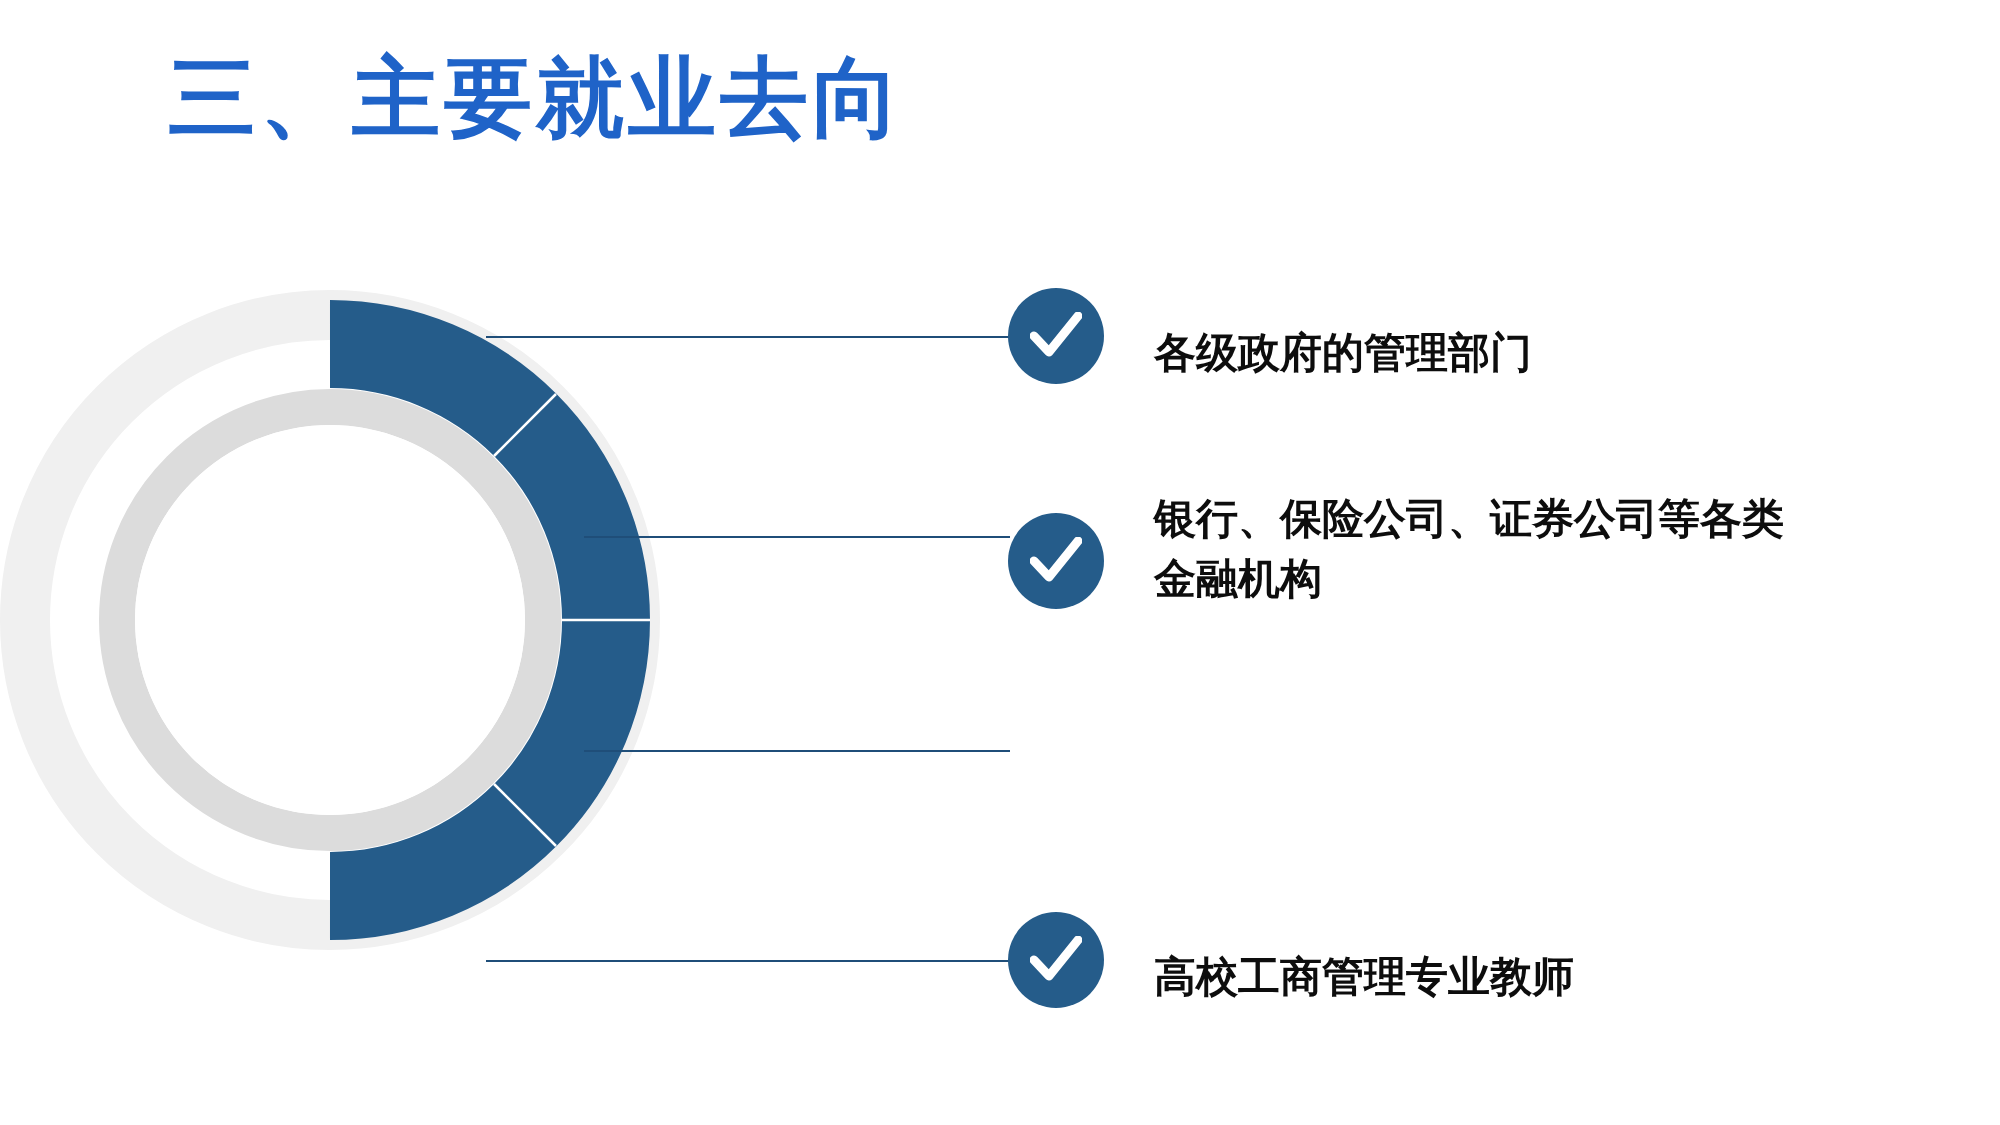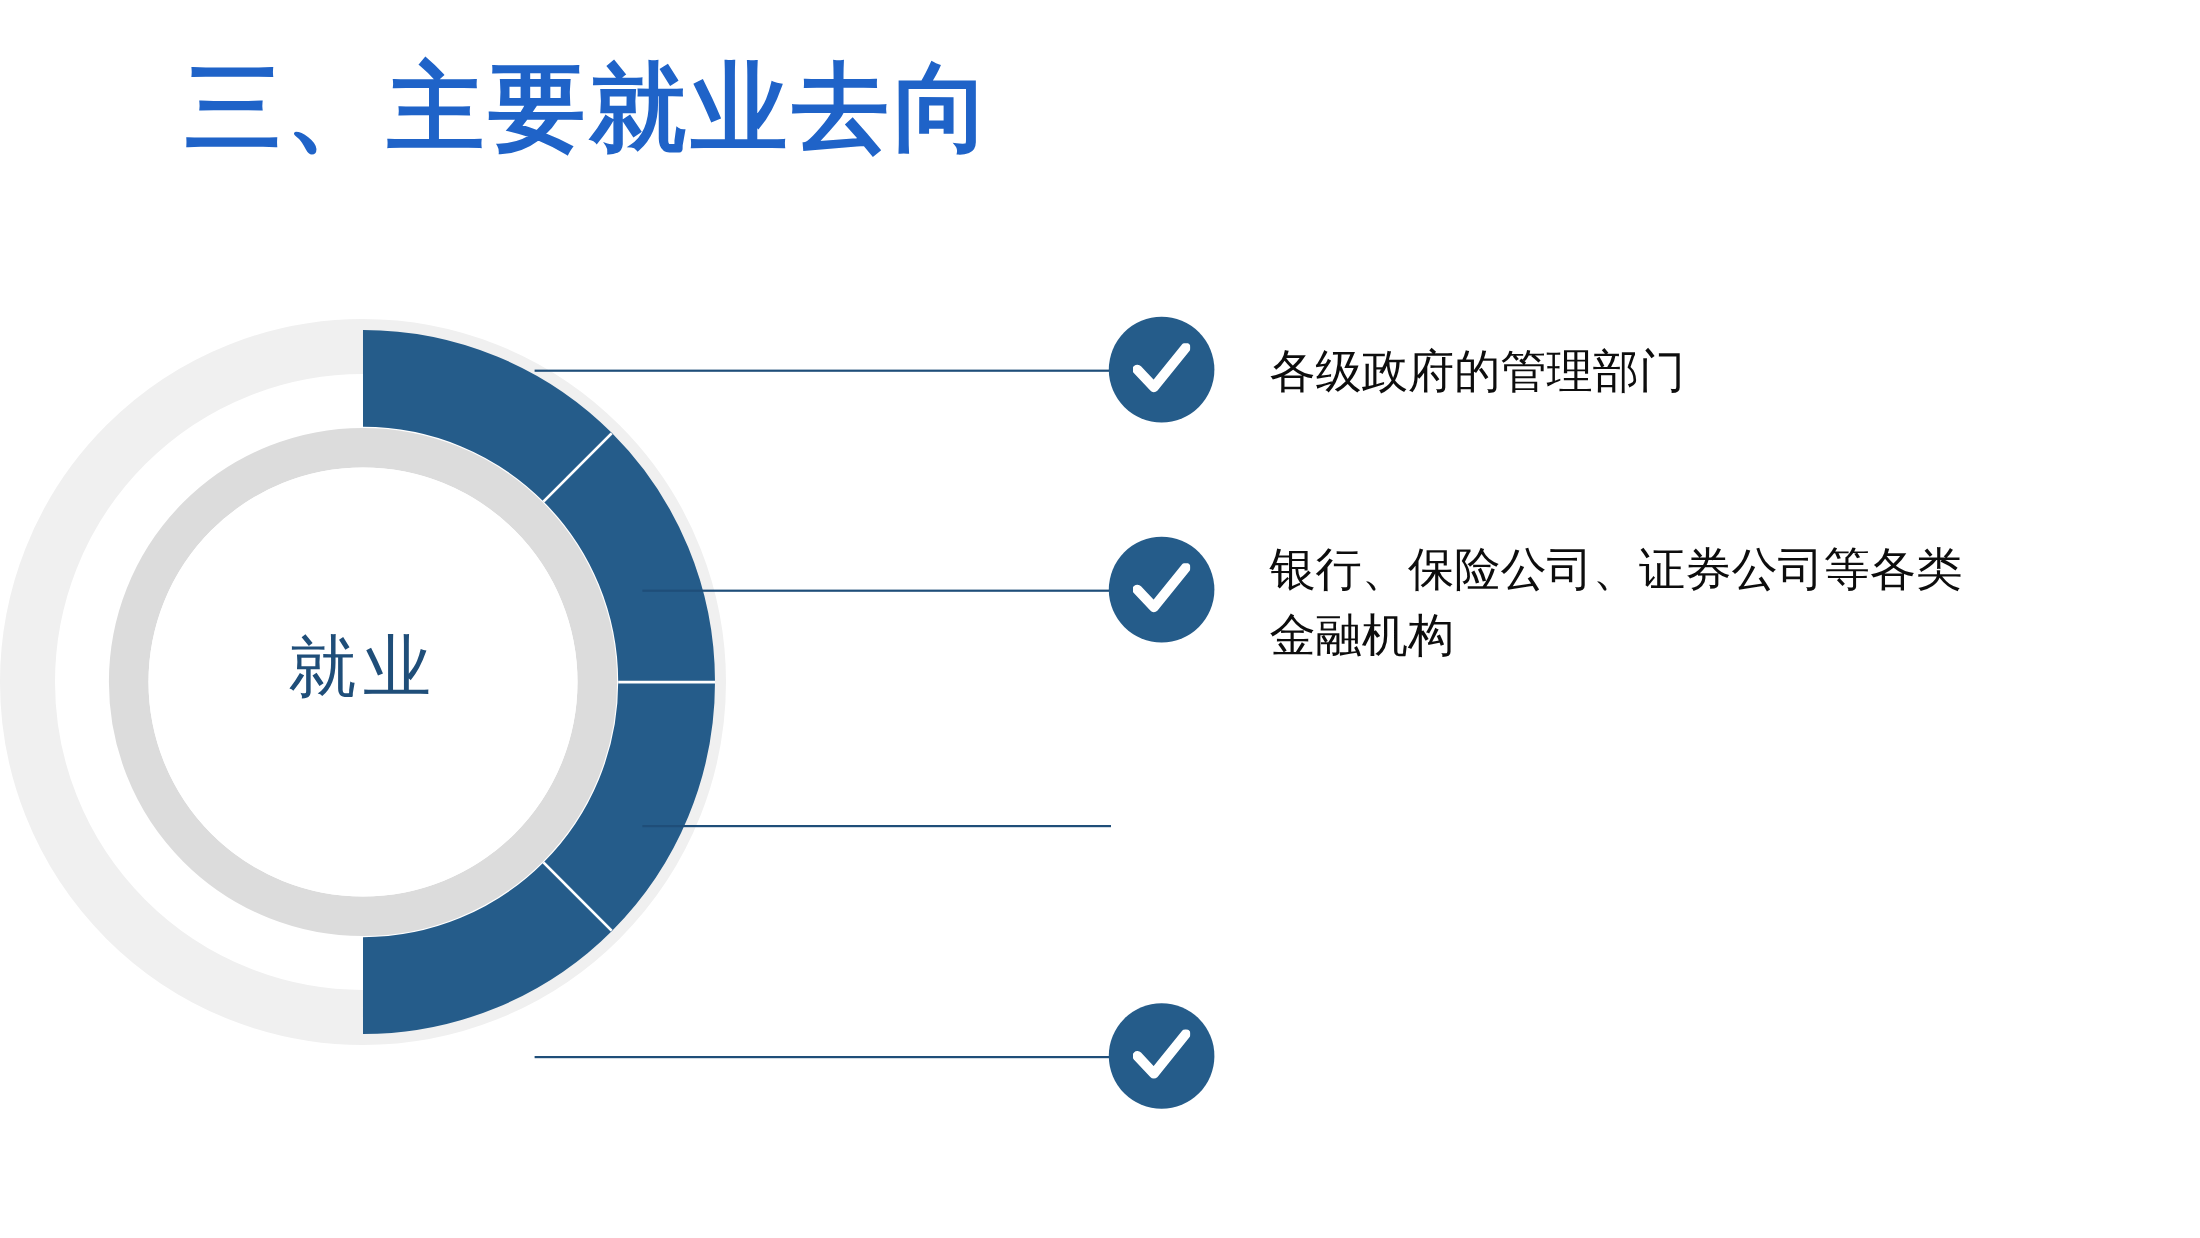--- a/index.html
+++ b/index.html
@@ -68,21 +68,22 @@
   .connector {
     position: absolute;
     height: 0;
     border-top: 2px solid #1f4e79;
   }
 
   
   .bullet-row {
     position: absolute;
     display: flex;
-    align-items: flex-start;
+    align-items: flex-end;
+    font-weight: bold;
   }
   .check-badge {
     width: 96px;
     height: 96px;
     border-radius: 50%;
     background: #255c8a;
     flex: 0 0 96px;
     position: relative;
   }
   .check-badge svg {
@@ -130,21 +131,20 @@
       <g stroke="#ffffff" stroke-width="2.5">
         <line x1="494" y1="228" x2="556" y2="166"></line>
         <line x1="562" y1="392" x2="650" y2="392"></line>
         <line x1="494" y1="556" x2="556" y2="618"></line>
       </g>
 
       <circle cx="330" cy="392" r="195" fill="#ffffff"></circle>
     </svg>
 
     <div id="donut-center-label">
-      <span class="cl-line">就业</span>
     </div>
   </div>
 
   <div class="connector" style="left:486px; top:336px; width:524px;"></div>
   <div class="connector" style="left:584px; top:536px; width:426px;"></div>
   <div class="connector" style="left:584px; top:750px; width:426px;"></div>
   <div class="connector" style="left:486px; top:960px; width:524px;"></div>
 
   <div class="bullet-row" style="left:1008px; top:288px;">
     <div class="check-badge">
@@ -165,15 +165,16 @@
 金融机构</div>
   </div>
 
 
   <div class="bullet-row" style="left:1008px; top:912px;">
     <div class="check-badge">
       <svg width="52" height="48" viewBox="0 0 52 48" aria-hidden="true">
         <path d="M4 24 L19 40 L48 4" fill="none" stroke="#ffffff" stroke-width="9" stroke-linecap="round" stroke-linejoin="round"></path>
       </svg>
     </div>
+    <div class="bullet-text single">高校工商管理专业教师</div>
   </div>
 
 </div>
 
 </body></html>

